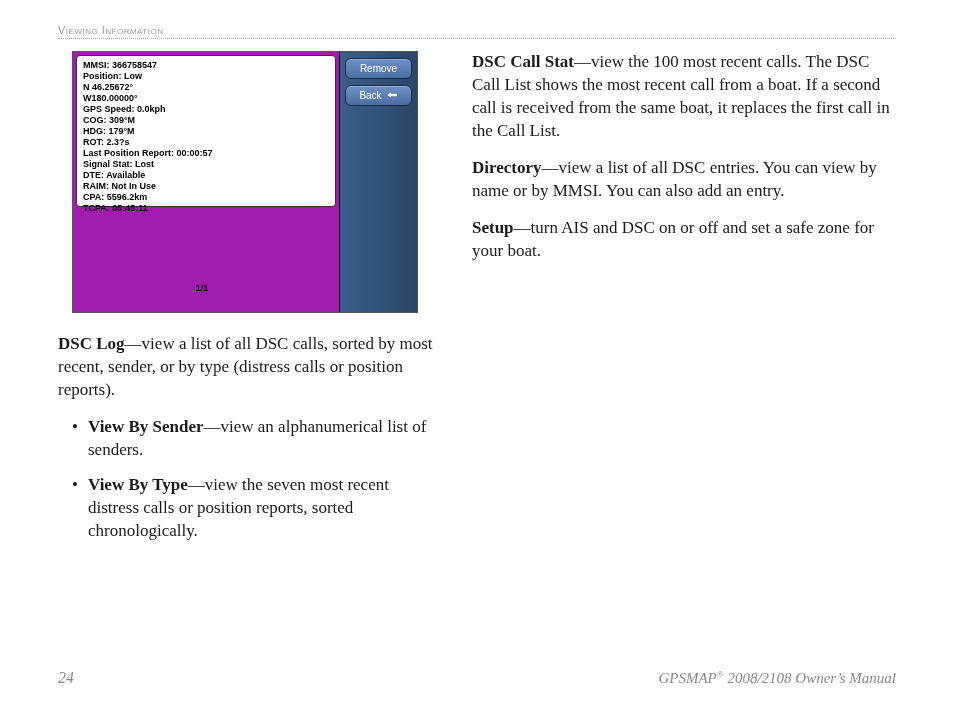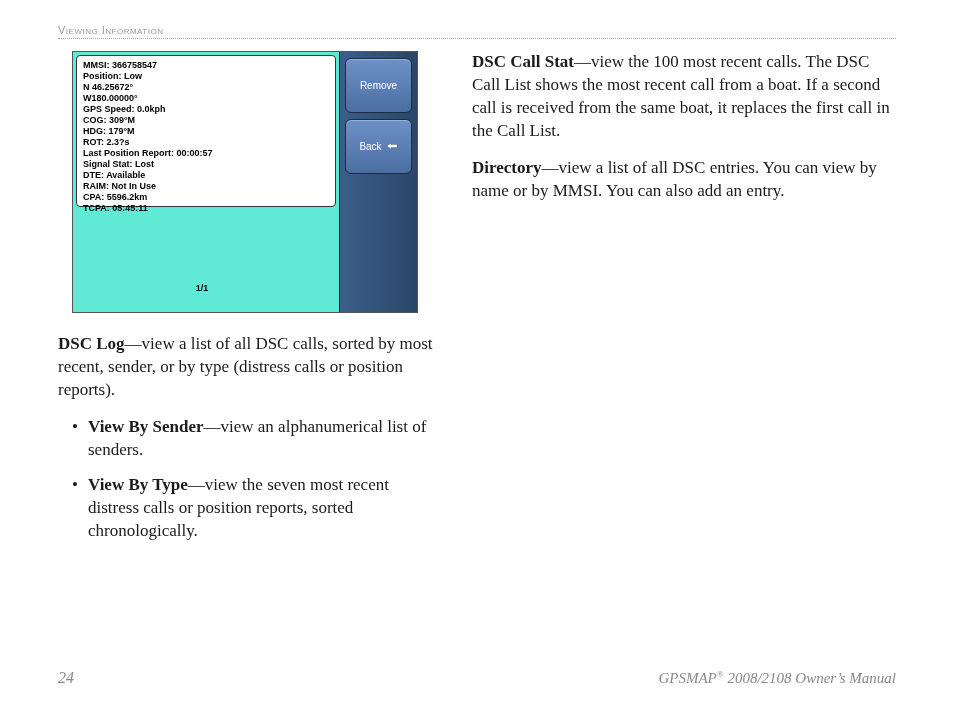--- a/index.html
+++ b/index.html
@@ -39,21 +39,21 @@
     margin-left: 14px;
     margin-bottom: 20px;
     background: #9a9a9a;
     display: flex;
     border: 1px solid #555;
   }
   .device-main {
     flex: 1;
     display: flex;
     flex-direction: column;
-    background: #5eead4;
+    background: #a21caf;
   }
   .info-panel {
     margin: 3px;
     background: #fff;
     border: 1px solid #333;
     border-radius: 4px;
     padding: 4px 6px 12px 6px;
     height: 152px;
     font-family: Arial, Helvetica, sans-serif;
     font-size: 9px;
@@ -82,21 +82,21 @@
     gap: 6px;
   }
   .side-btn {
     background: linear-gradient(#6e92c8,#4a6ea2);
     border: 1px solid #1b2b44;
     border-radius: 6px;
     color: #fff;
     font-family: Arial, Helvetica, sans-serif;
     font-size: 10px;
     text-align: center;
-    padding: 21px 2px;
+    padding: 4px 2px;
     display: flex;
     align-items: center;
     justify-content: center;
     gap: 4px;
     box-shadow: inset 0 1px 0 rgba(255,255,255,0.3);
   }
   .side-btn svg { width:12px; height:8px; }
   
   p.para {
     font-size: 17px;
@@ -211,20 +211,23 @@
     </ul>
   </div>
 
   <div class="col-right">
     <p class="para-r">
       <span class="b">DSC Call Stat</span><span>—view the 100 most recent calls. The DSC Call List shows the most recent call from a boat. If a second call is received from the same boat, it replaces the first call in the Call List.</span>
     </p>
     <p class="para-r">
       <span class="b">Directory</span><span>—view  a list of all DSC entries. You can view by name or by MMSI. You can also add an entry.</span>
     </p>
+    <p class="para-r">
+      <span class="b">Setup</span><span>—turn AIS and DSC on or off and set a safe zone for your boat.</span>
+    </p>
   </div>
 </div>
 
 <div class="footer">
   <span class="page-num">24</span>
   <span class="book-title">
     <span>GPSMAP</span><sup>®</sup><span> 2008/2108  Owner’s Manual</span>
   </span>
 </div>
 

